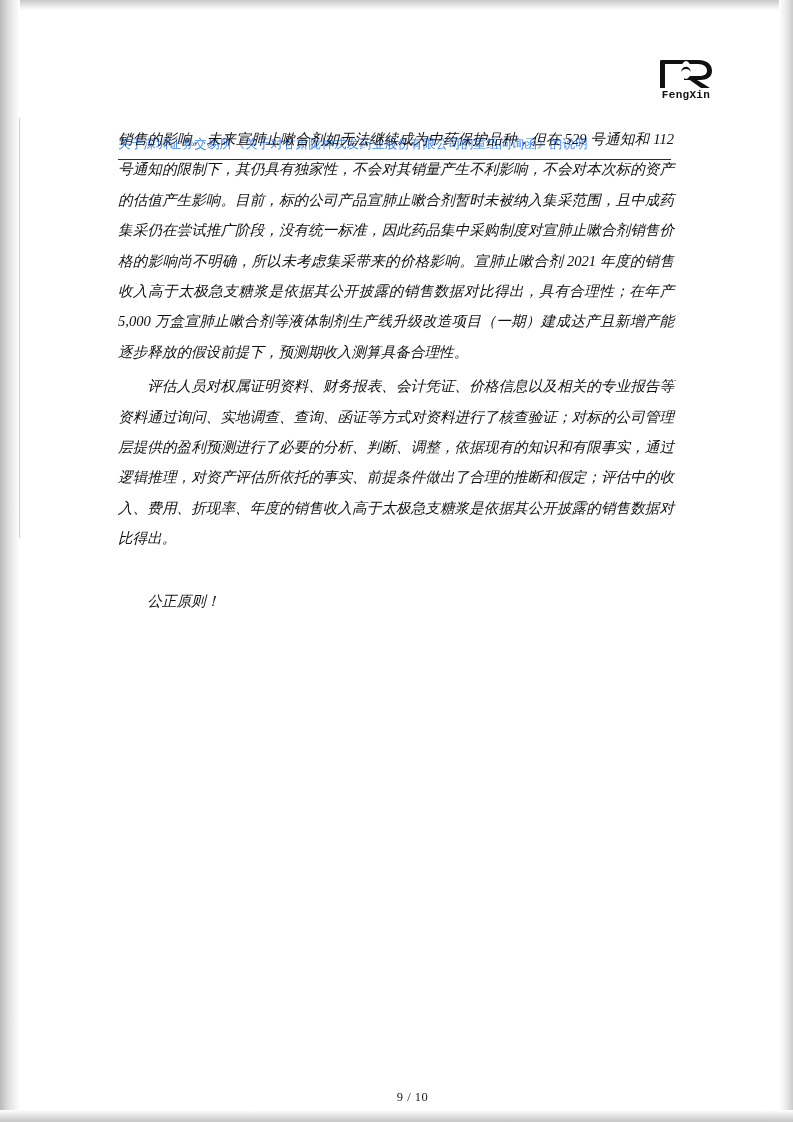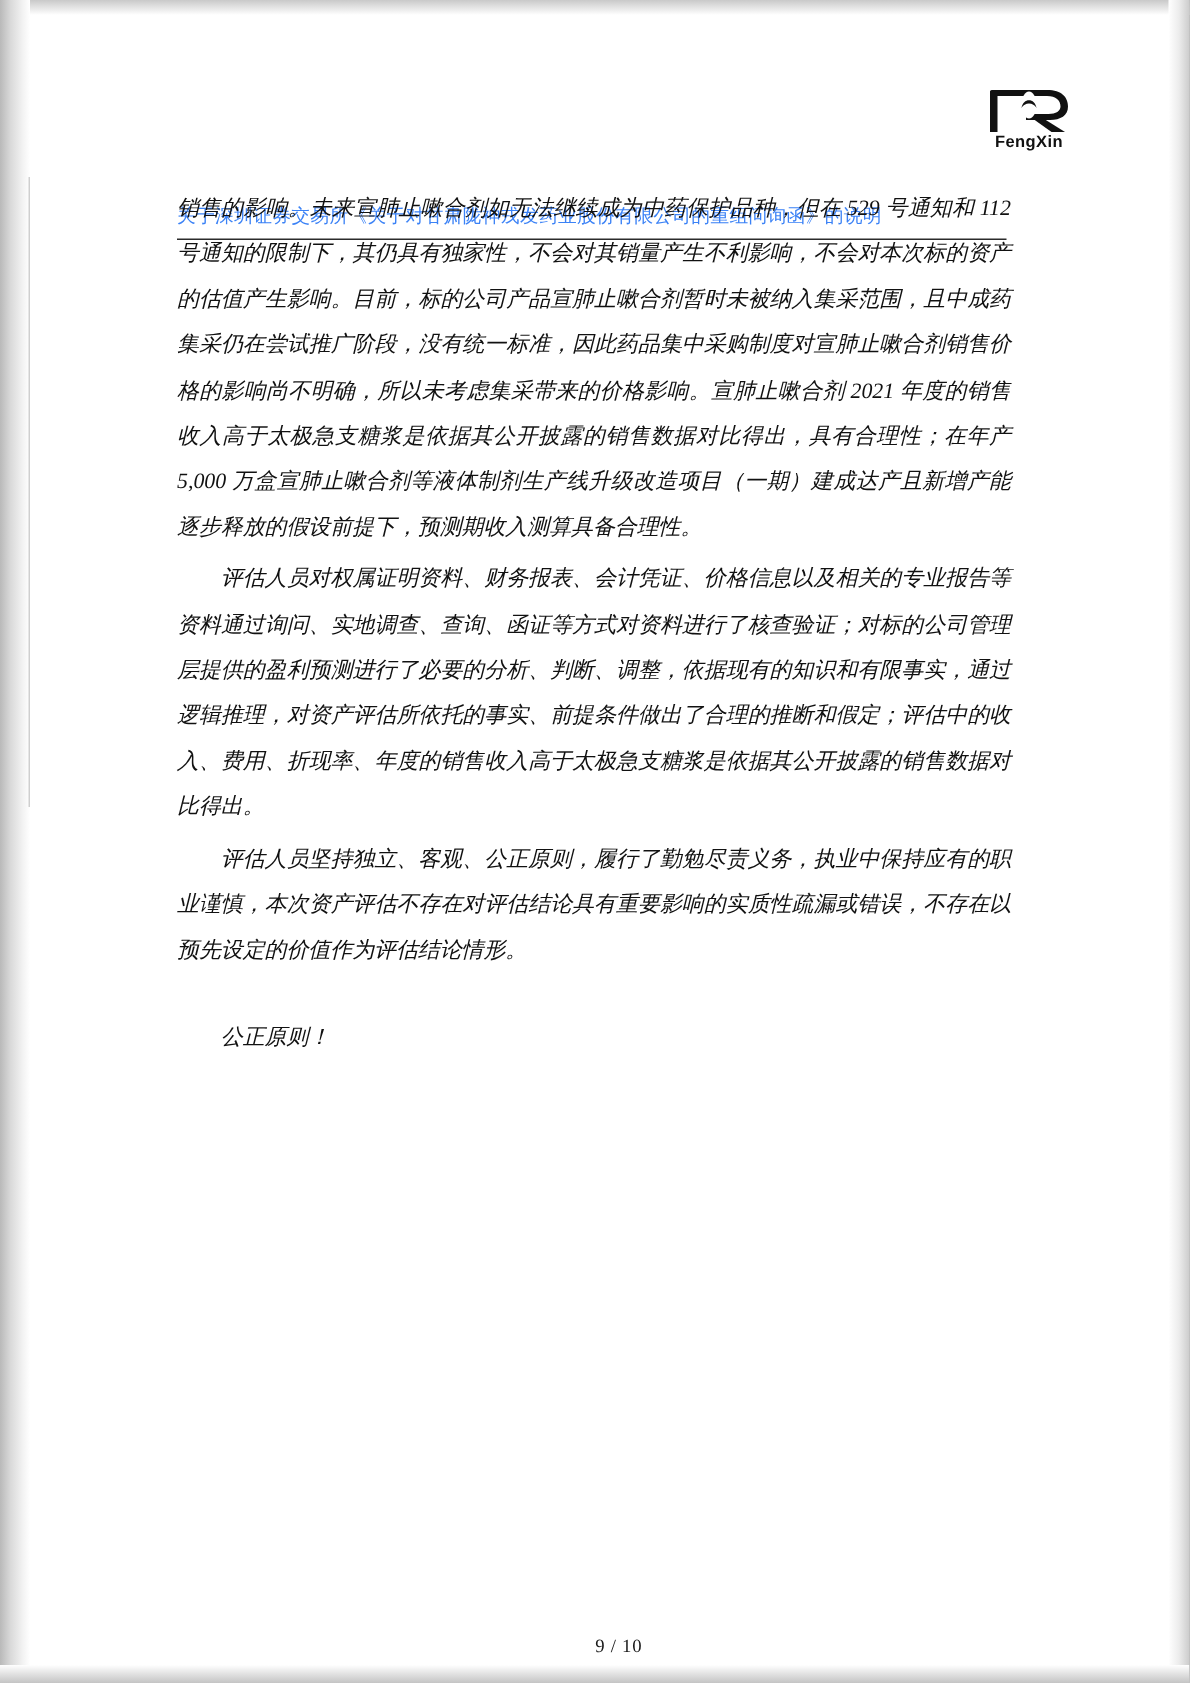--- a/index.html
+++ b/index.html
@@ -93,21 +93,21 @@
     top: 0;
     width: 64px;
     height: 32px;
   }
   .logo-text {
     position: absolute;
     left: 0;
     top: 31px;
     width: 64px;
     text-align: center;
-    font-family: Liberation Sans, sans-serif;
+    font-family: Liberation Mono, monospace;
     font-weight: bold;
     font-size: 11px;
     color: #111;
     letter-spacing: 0.3px;
   }
 
   
   .content {
     position: absolute;
     left: 118px;
@@ -166,21 +166,20 @@
       <path d="M27 14 C28 7 36 7 37 14 C35 10 29 10 27 14 Z" fill="#111111"></path>
     </svg>
     <div class="logo-text">FengXin</div>
   </div>
 
   <div class="content">
     <p class="para">销售的影响。未来宣肺止嗽合剂如无法继续成为中药保护品种，但在 529 号通知和 112 号通知的限制下，其仍具有独家性，不会对其销量产生不利影响，不会对本次标的资产的估值产生影响。目前，标的公司产品宣肺止嗽合剂暂时未被纳入集采范围，且中成药集采仍在尝试推广阶段，没有统一标准，因此药品集中采购制度对宣肺止嗽合剂销售价格的影响尚不明确，所以未考虑集采带来的价格影响。宣肺止嗽合剂 2021 年度的销售收入高于太极急支糖浆是依据其公开披露的销售数据对比得出，具有合理性；在年产 5,000 万盒宣肺止嗽合剂等液体制剂生产线升级改造项目（一期）建成达产且新增产能逐步释放的假设前提下，预测期收入测算具备合理性。</p>
     <div class="gap-sm"></div>
     <p class="para indent">评估人员对权属证明资料、财务报表、会计凭证、价格信息以及相关的专业报告等资料通过询问、实地调查、查询、函证等方式对资料进行了核查验证；对标的公司管理层提供的盈利预测进行了必要的分析、判断、调整，依据现有的知识和有限事实，通过逻辑推理，对资产评估所依托的事实、前提条件做出了合理的推断和假定；评估中的收入、费用、折现率、年度的销售收入高于太极急支糖浆是依据其公开披露的销售数据对比得出。</p>
     <div class="gap-sm"></div>
-    <p class="para indent">评估人员坚持独立、客观、公正原则，履行了勤勉尽责义务，执业中保持应有的职业谨慎，本次资产评估不存在对评估结论具有重要影响的实质性疏漏或错误，不存在以预先设定的价值作为评估结论情形。</p>
     <div class="gap-lg"></div>
     <p class="para indent">公正原则！</p>
     <div class="gap-sm"></div>
   </div>
 
   <div class="footer">9 / 10</div>
 
 </div>
 
 </body></html>

